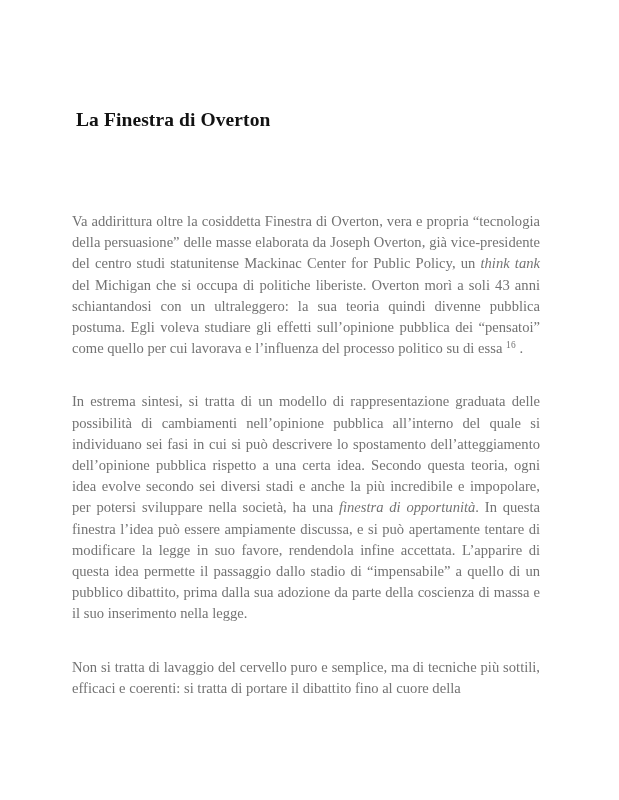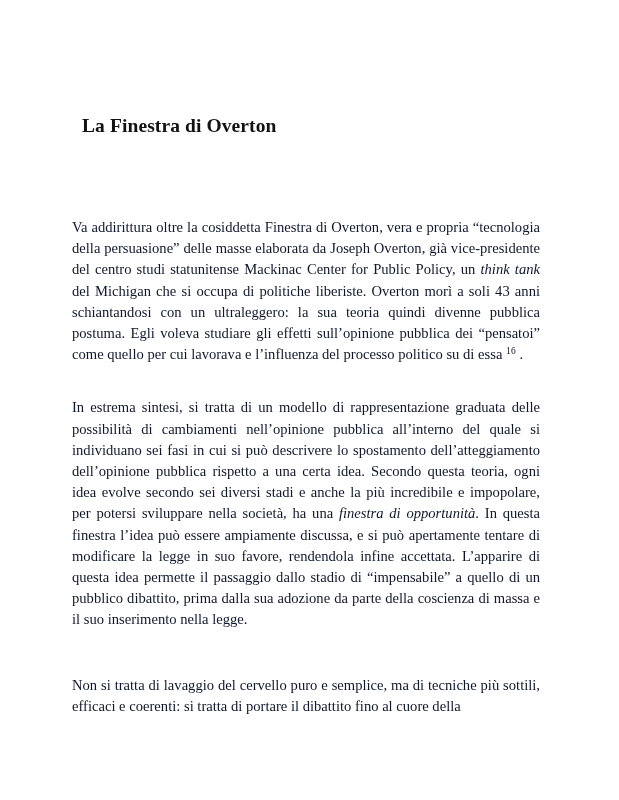--- a/index.html
+++ b/index.html
@@ -29,40 +29,40 @@
     left: 72px;
     top: 0;
     width: 468px;
   }
 
   .chapter-title {
     font-size: 19.5px;
     font-weight: bold;
     letter-spacing: 0.1px;
     line-height: 24px;
-    margin: 10px;
+    margin: 4px;
     padding-top: 104px;
     text-align: left;
     color: #121212;
   }
 
   .body-block {
     margin: 0;
     font-size: 14.6px;
     line-height: 21.2px;
     text-align: justify;
     text-justify: inter-word;
-    color: #0f172a;
+    color: #737373;
     hyphens: none;
   }
 
   
   .para-1 { margin-top: 79px; }
   .para-2 { margin-top: 32px; }
-  .para-3 { margin-top: 44px; }
+  .para-3 { margin-top: 32px; }
 
   .it {
     font-style: italic;
   }
 
   .footnote-ref {
     font-size: 9.4px;
     vertical-align: 5px;
     line-height: 0;
     letter-spacing: 0.2px;

